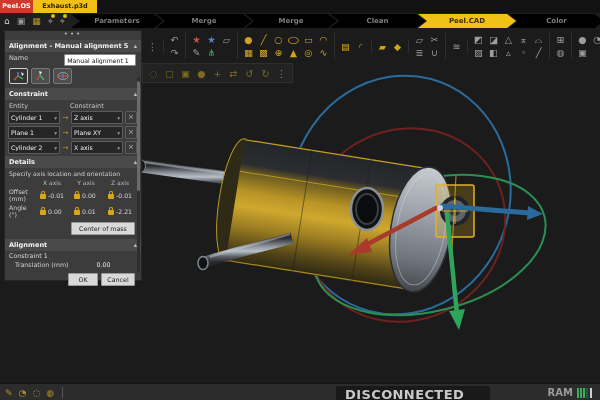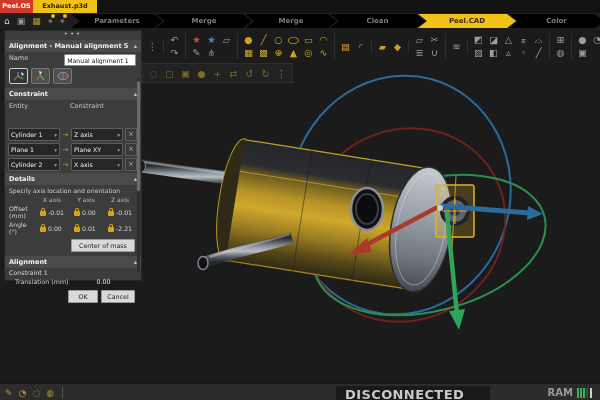--- a/index.html
+++ b/index.html
@@ -41,21 +41,21 @@
       padding-left:4px;font-size:6.6px;margin-top:1px;}
   .sec .car{position:absolute;right:4px;top:0;color:#bbb;font-weight:normal;}
   .prow{display:flex;align-items:flex-start;padding:2px 11px 1px 4px;gap:36px;}
   .lbl{color:#cfcfcf;}
   .nameinput{margin-left:auto;width:66px;height:10px;background:#fff;border:1px solid #888;border-radius:1px;
       font-size:6.2px;color:#111;padding:0 2px;font-family:"DejaVu Sans",sans-serif;}
   .modebtns{display:flex;gap:3px;padding:1px 4px 3px 4px;}
   .mbtn{width:17px;height:14px;background:#4f4f4f;border:1px solid #777;border-radius:2px;
       display:flex;align-items:center;justify-content:center;}
   .mbtn.sel{background:#353535;border-color:#cfcfcf;}
-  .cols{display:flex;padding:2px 4px 18px 4px;color:#c4c4c4;}
+  .cols{display:flex;padding:2px 4px 1px 4px;color:#c4c4c4;}
   .cols span:last-child{margin-left:42px;}
   .crow{display:flex;align-items:center;gap:2px;padding:0 3px;margin-bottom:2px;}
   .dd{width:46px;height:11px;background:#262626;border:1px solid #5c5c5c;border-radius:1px;
       display:flex;align-items:center;padding:0 2px;color:#eee;}
   .dd .dv{font-size:6.2px;white-space:nowrap;overflow:hidden;}
   .dd .dc{margin-left:auto;color:#999;font-size:5.5px;}
   .linkic{color:#c9a227;font-size:7px;width:7px;text-align:center;}
   .xbtn{width:10px;height:11px;background:#3a3a3a;border:1px solid #5c5c5c;color:#b5b5b5;font-size:7px;
       line-height:10px;text-align:center;border-radius:1px;}
   .sub{padding:2px 4px 1px 4px;color:#cfcfcf;font-size:6.1px;}

